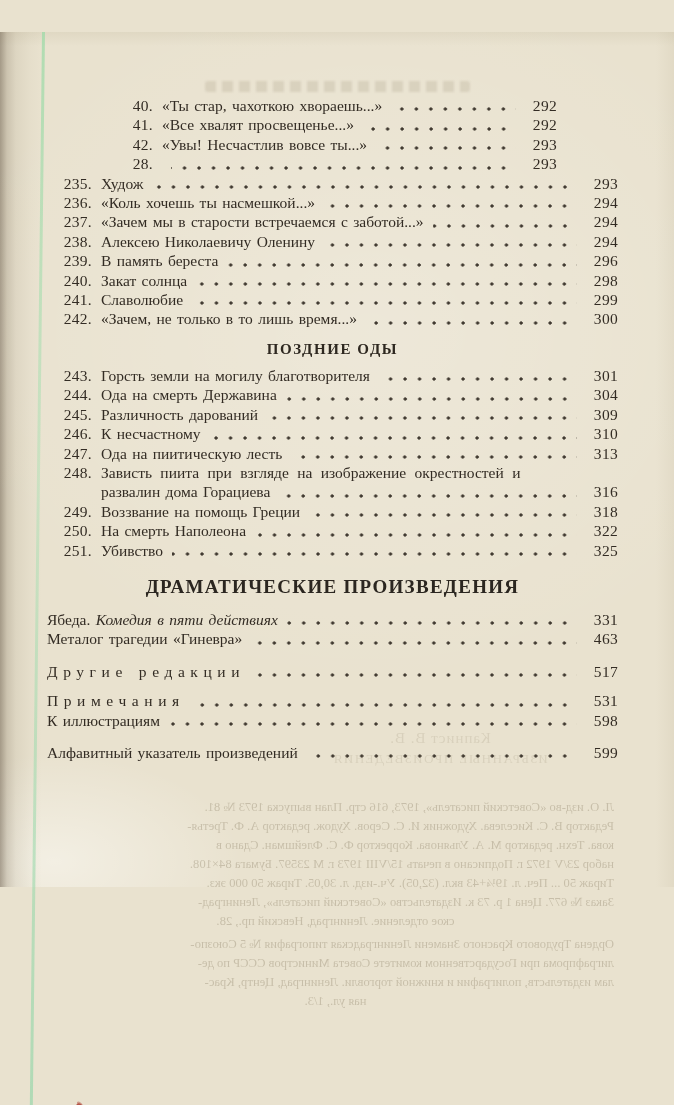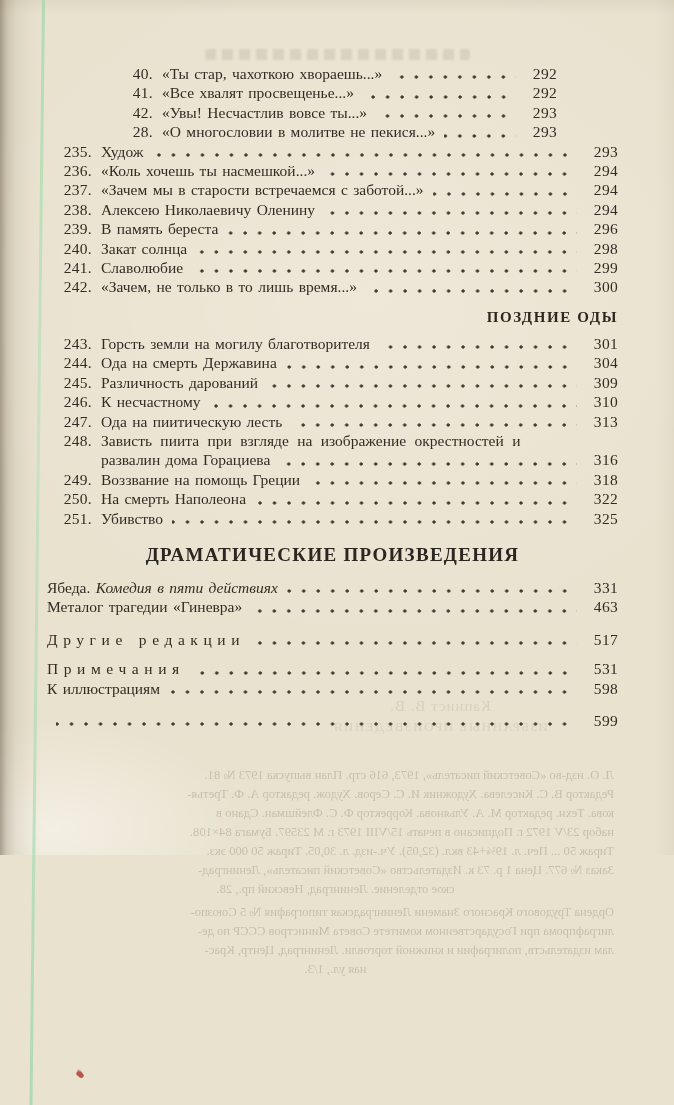--- a/index.html
+++ b/index.html
@@ -11,20 +11,21 @@
   .page {
     position:relative; width:674px; height:855px;
     color:#332c24;
     background:
       radial-gradient(ellipse 90% 60% at 55% 35%, rgba(255,255,255,0.20), rgba(255,255,255,0) 70%),
       linear-gradient(90deg, rgba(96,82,64,0.50) 0px, rgba(128,114,92,0.28) 7px, rgba(150,138,112,0.14) 16px, rgba(160,150,122,0.05) 30px, rgba(0,0,0,0) 42px),
       linear-gradient(180deg, rgba(180,170,140,0.18) 0px, rgba(0,0,0,0) 14px),
       radial-gradient(ellipse 40% 18% at 8% 97%, rgba(255,255,252,0.45), rgba(255,255,255,0) 70%),
       linear-gradient(270deg, rgba(170,158,128,0.12) 0px, rgba(0,0,0,0) 18px),
       #e9e2cf;
+    margin-top: 32px;
   }
   
   .green-line {
     position:absolute; left:42px; top:0; width:2.5px; height:1110px;
     background:linear-gradient(180deg, rgba(158,218,168,0.75), rgba(168,224,178,0.45) 40%, rgba(150,214,170,0.7));
     transform:rotate(0.65deg); transform-origin:top left;
   }
   .red-speck {
     position:absolute; left:76px; top:1072px; width:8px; height:5px;
     background:#a83428; border-radius:60% 40% 50% 50%;
@@ -42,21 +43,21 @@
   .just .title { word-spacing:4.5px; }
   .sp .title { letter-spacing:0.36em; }
   .leader {
     flex:1 1 10px; min-width:8px; align-self:flex-end;
     height:7px; margin:0 5px 3px 9px;
     background-image:radial-gradient(circle at 2px 4px, #403930 1.35px, rgba(0,0,0,0) 1.9px);
     background-size:14.5px 7px; background-repeat:repeat-x; background-position:right bottom;
   }
   .pg { flex:0 0 36px; text-align:right; letter-spacing:0.3px; }
   .h-small {
-    text-align:right; font-weight:bold; font-size:15px; letter-spacing:1.6px;
+    text-align:center; font-weight:bold; font-size:15px; letter-spacing:1.6px;
     margin-top:11px; margin-bottom:8px; line-height:18px; color:#2e2820;
   }
   .h-big {
     text-align:center; font-weight:bold; font-size:19px; letter-spacing:1.3px;
     margin-top:16px; margin-bottom:12px; line-height:22px; color:#2b2620;
   }
   .gap-md { margin-top:13px; }
   .gap-sm { margin-top:10px; }
   
   .showthrough { position:absolute; transform:scaleX(-1); color:#7c6f54; filter:blur(0.55px); pointer-events:none; }
@@ -96,21 +97,20 @@
         <span class="pg">292</span>
       </div>
     <div class="row ind">
         <span class="num">42.</span>
         <span class="title">«Увы! Несчастлив вовсе ты...»</span>
         <span class="leader"></span>
         <span class="pg">293</span>
       </div>
     <div class="row ind">
         <span class="num">28.</span>
-        <span class="title">«О многословии в молитве не пекися...»</span>
         <span class="leader"></span>
         <span class="pg">293</span>
       </div>
     <div class="row">
         <span class="num">235.</span>
         <span class="title">Худож</span>
         <span class="leader"></span>
         <span class="pg">293</span>
       </div>
     <div class="row">
@@ -239,20 +239,21 @@
         <span class="title">Примечания</span>
         <span class="leader"></span>
         <span class="pg">531</span>
       </div>
     <div class="row">
         <span class="title">К иллюстрациям</span>
         <span class="leader"></span>
         <span class="pg">598</span>
       </div>
     <div class="row gap-md">
+        <span class="title">Алфавитный указатель произведений</span>
         <span class="leader"></span>
         <span class="pg">599</span>
       </div>
 
   </div>
 
   <div class="showthrough st-mid">
     <div class="l1">Капнист В. В.</div>
     <div class="l2">ИЗБРАННЫЕ ПРОИЗВЕДЕНИЯ</div>
   </div>

